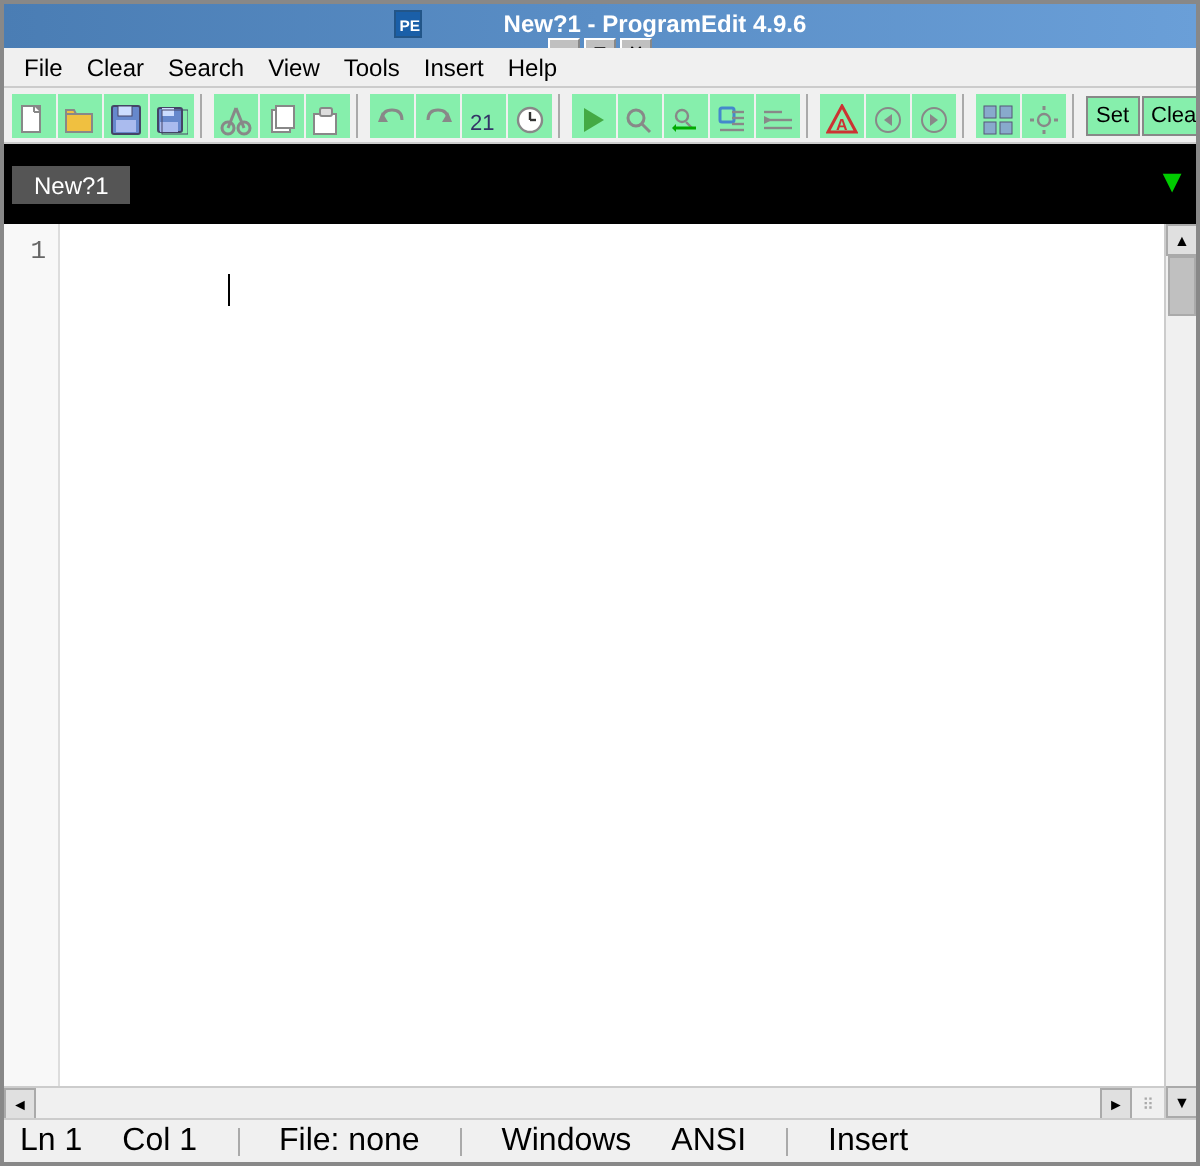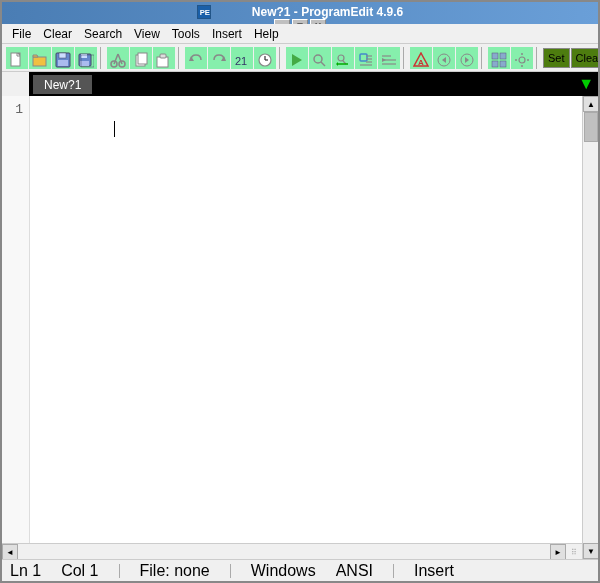--- a/index.html
+++ b/index.html
@@ -115,37 +115,36 @@
     .tb-separator {
       width: 4px;
       height: 22px;
       border-left: 1px solid #aaa;
       margin: 0 2px;
       flex-shrink: 0;
     }
     .tb-label {
       font-size: 11px;
       padding: 1px 4px;
-      background: #4d7c0f;
+      background: #86efac;
       border: 1px solid #888;
       cursor: pointer;
       height: 20px;
       display: flex;
       align-items: center;
       flex-shrink: 0;
     }
     .tab-bar {
       background: #000;
       display: flex;
       align-items: center;
-      height: 24px;
+      height: 40px;
       flex-shrink: 0;
       padding: 0 4px;
       justify-content: space-between;
-      margin-left: 27px;
     }
     .tab-item {
       background: #333;
       color: #ccc;
       padding: 2px 10px;
       font-size: 12px;
       border-top: 1px solid #555;
       border-left: 1px solid #555;
       border-right: 1px solid #555;
       cursor: pointer;

